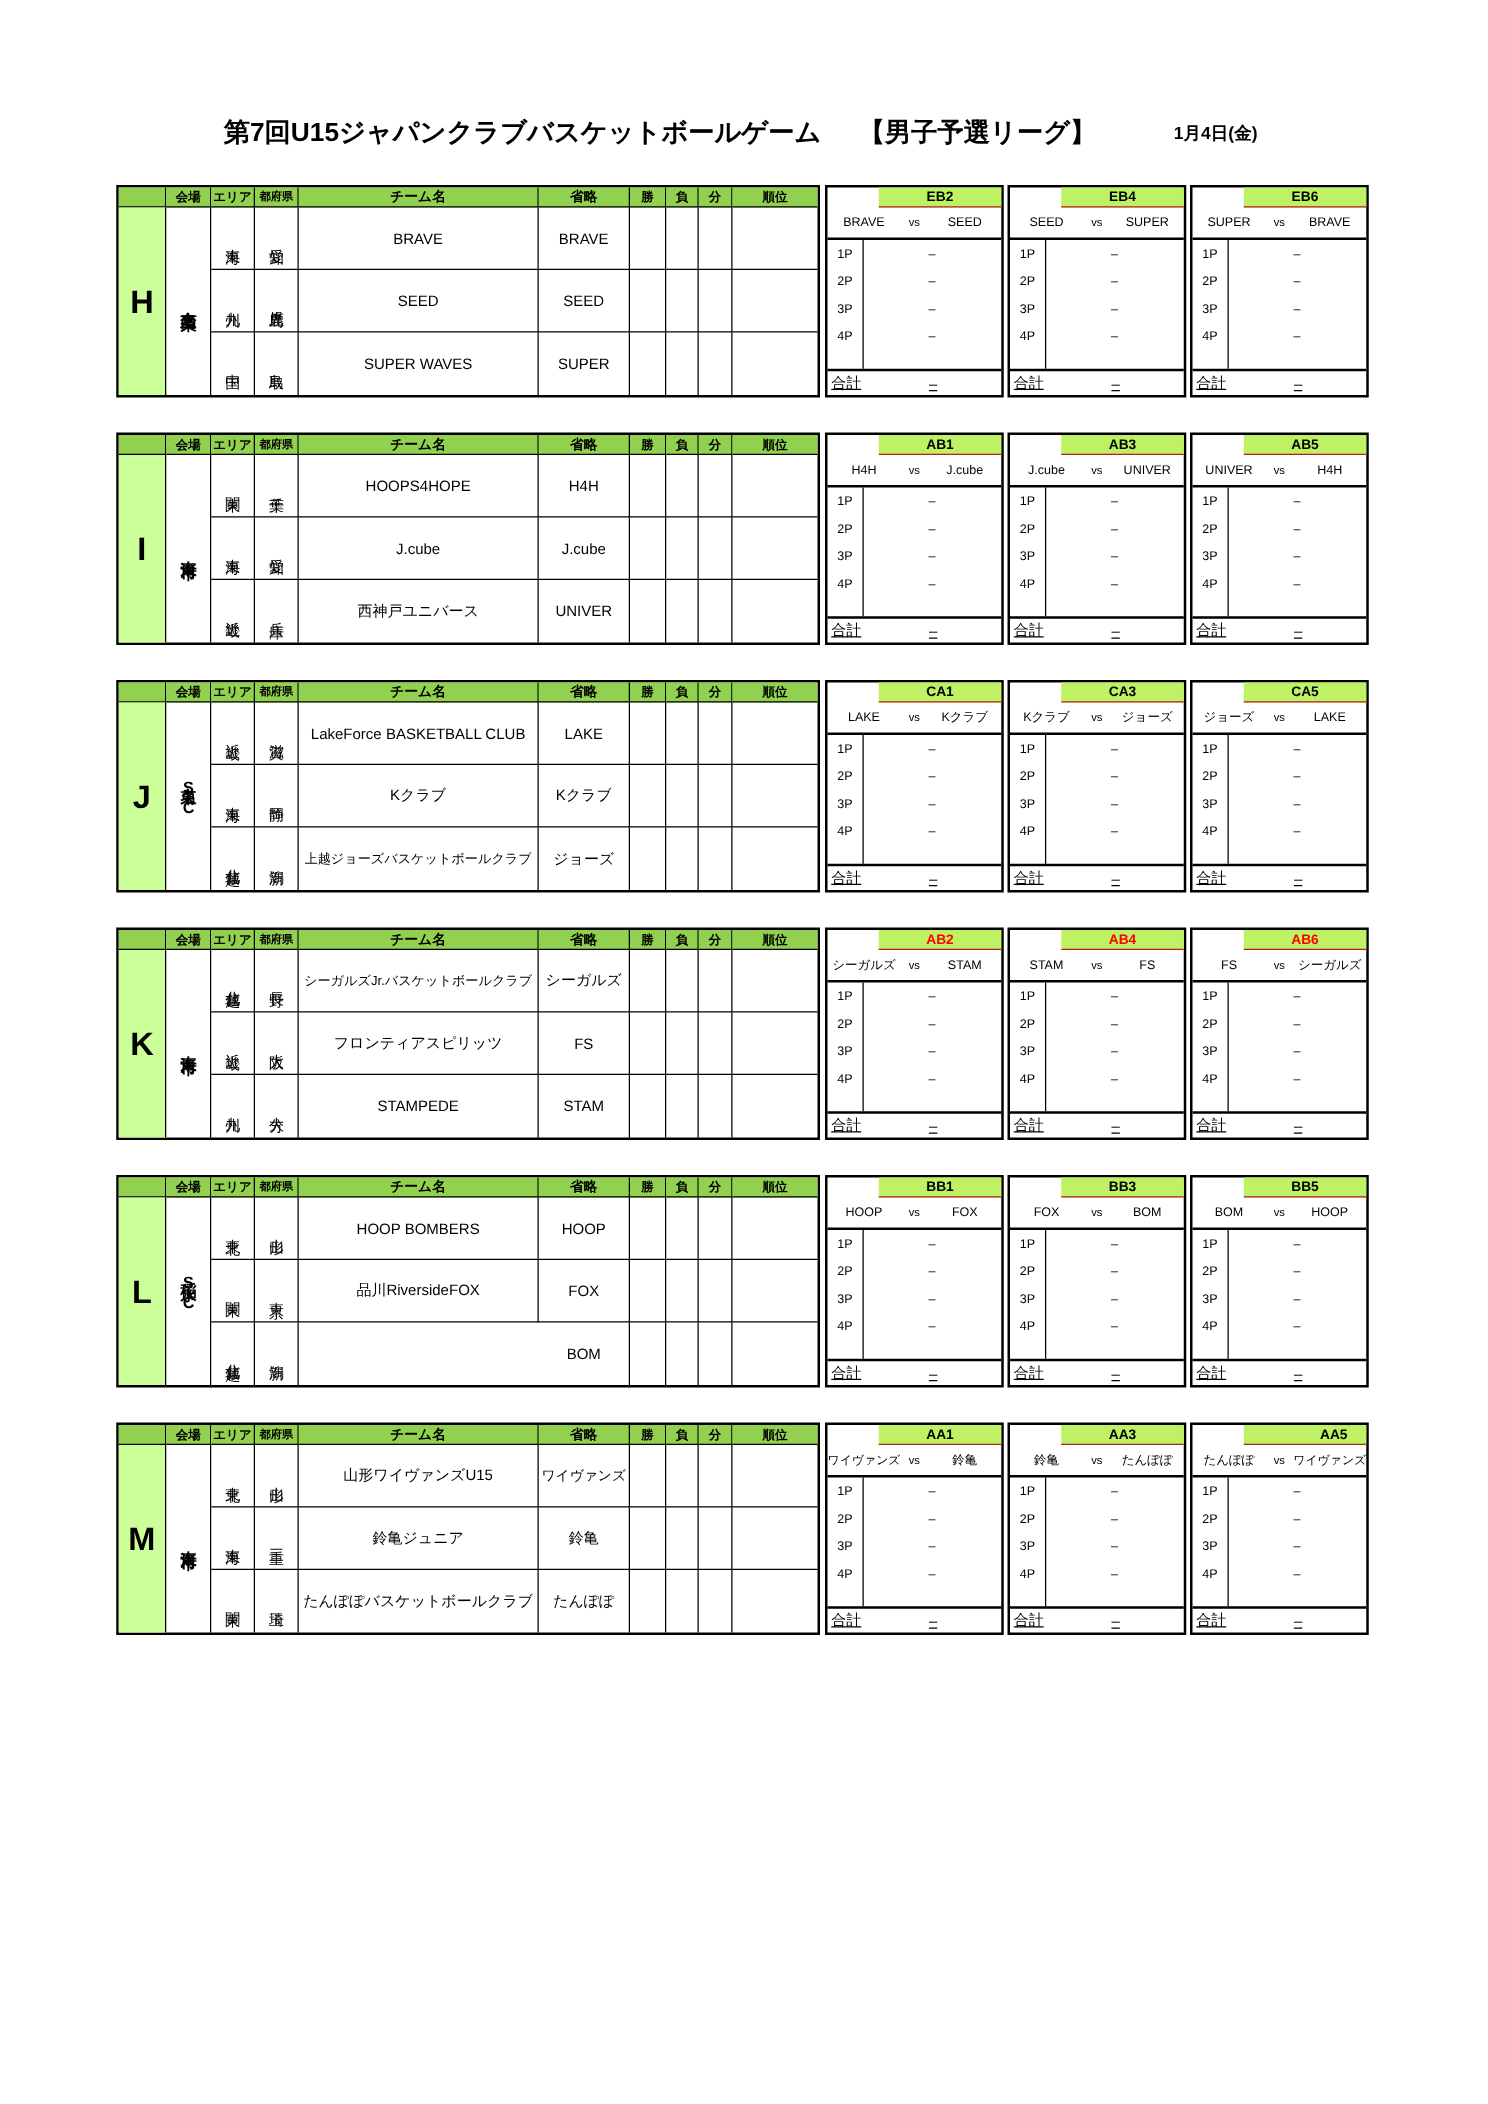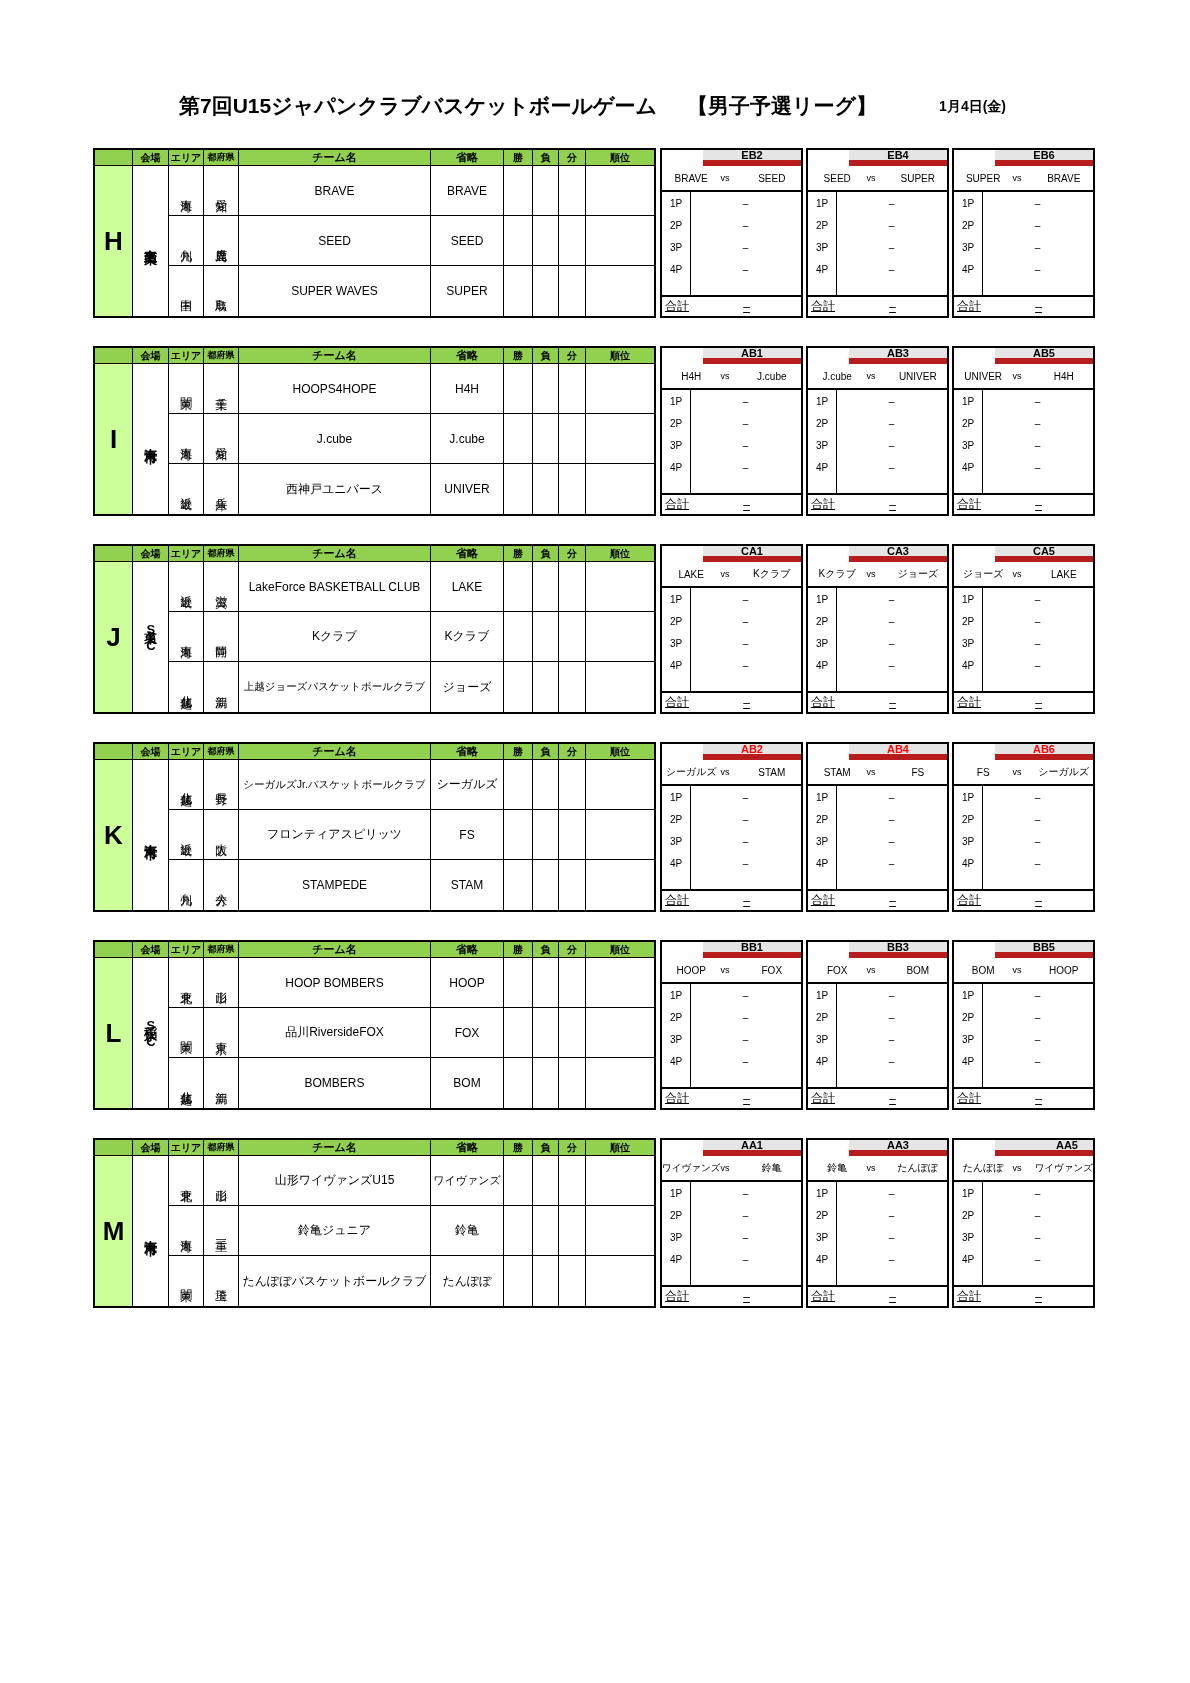--- a/index.html
+++ b/index.html
@@ -34,27 +34,27 @@
   .letter-cell { grid-column:1; grid-row:2/5; background:#CCFF99; font-size:26px; font-weight:bold; }
   .venue-cell { grid-column:2; grid-row:2/5; font-weight:bold; font-size:13px; }
   .vert { writing-mode:vertical-rl; text-orientation:upright; line-height:1.05; letter-spacing:1px; }
   .area-cell,.pref-cell { font-size:12px; }
   .name-cell { font-size:12px; padding:0 1px; }
   .abbr-cell { font-size:12px; padding:0 1px; }
   .fit { display:block; max-width:100%; overflow:hidden; white-space:nowrap; text-align:center; }
 
   .match-box { width:143px; height:170px; box-sizing:border-box; border:2px solid #000;
                display:flex; flex-direction:column; background:#fff; }
-  .match-code { height:16px; flex:0 0 16px; background:#e5e5e5; border-bottom:6px solid #b91c1c;
+  .match-code { height:16px; flex:0 0 16px; background:#bef264; border-bottom:1px solid #b91c1c;
                 box-sizing:border-box; font-weight:bold; font-size:11px;
                 display:flex; align-items:center; justify-content:center;margin-left:41px; }
   .match-vs { height:26px; flex:0 0 26px; border-bottom:2px solid #000; box-sizing:border-box;
               display:flex; align-items:center; font-size:10px; }
   .vs-team { width:42%; text-align:center; }
-  .vs-label { width:16%; font-size:9px; }
+  .vs-label { width:16%; text-align:center; font-size:9px; }
   .match-body { flex:1 1 auto; position:relative; }
   .match-body::after { content:""; position:absolute; top:0; bottom:0; left:28px; width:0;
                        border-left:1px solid #000; }
   .period-row { height:22px; display:flex; align-items:center; }
   .p-label { width:28px; text-align:center; font-size:10px; }
   .p-score { flex:1; text-align:center; font-size:10px; }
   .match-total { height:21px; flex:0 0 21px; border-top:2px solid #000; box-sizing:border-box;
                  display:flex; align-items:center; font-size:12px;text-decoration:underline; }
   .t-label { width:30px; padding-left:3px; box-sizing:border-box; }
   .t-score { flex:1; text-align:center; }
@@ -705,23 +705,20 @@
       <div class="cell c6 r3 abbr-cell">
           <span class="fit">FOX</span>
         </div>
       <div class="cell c7 r3"></div>
       <div class="cell c8 r3"></div>
       <div class="cell c9 r3"></div>
       <div class="cell c10 r3 no-r"></div>
 
       <div class="cell c3 r4 vert area-cell no-b">北信越</div>
       <div class="cell c4 r4 vert pref-cell no-b">新潟</div>
-      <div class="cell c5 r4 name-cell no-b">
-          <span class="fit">BOMBERS</span>
-        </div>
       <div class="cell c6 r4 abbr-cell no-b">
           <span class="fit">BOM</span>
         </div>
       <div class="cell c7 r4 no-b"></div>
       <div class="cell c8 r4 no-b"></div>
       <div class="cell c9 r4 no-b"></div>
       <div class="cell c10 r4 no-r no-b"></div>
     </div>
 
     <div class="match-box">

